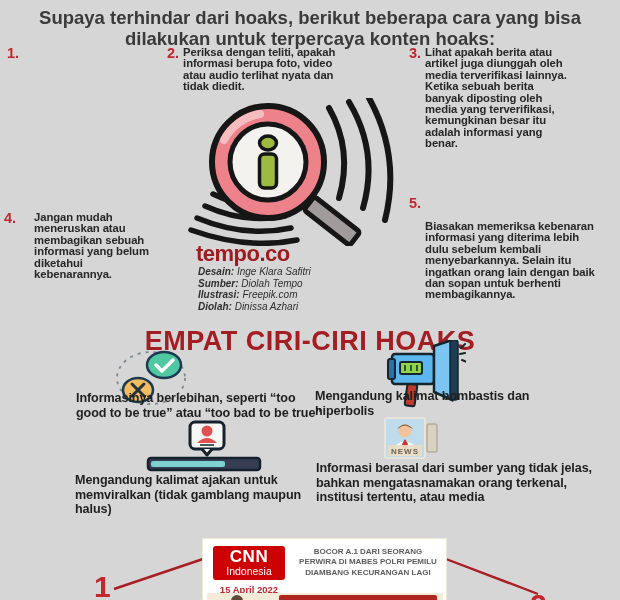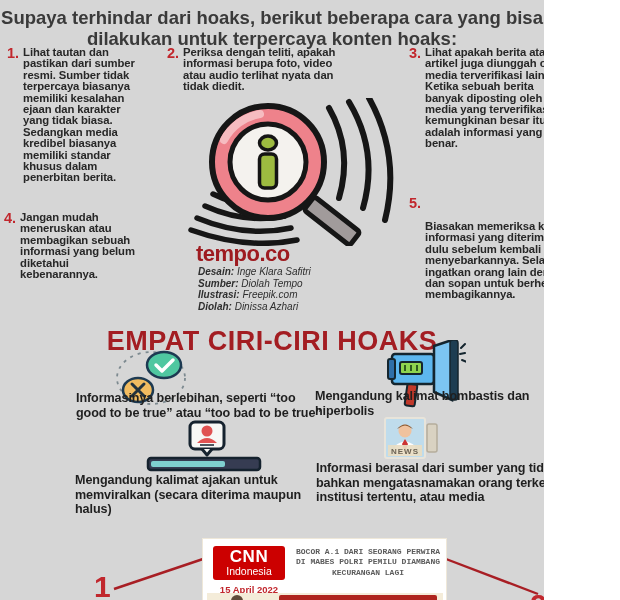--- a/index.html
+++ b/index.html
@@ -1,33 +1,33 @@
 <!DOCTYPE html>
 <html><head>
 <meta charset="utf-8">
 <style>
   html,body{margin:0;padding:0;}
   .page{
-    position:relative; width:544px; height:600px; overflow:hidden;
+    position:relative; width:620px; height:600px; overflow:hidden;
     background:#d6d6d6; font-family:"Liberation Sans", sans-serif;
     color:#262626;
   }
   
   .title{
     position:absolute; left:0; right:0; top:7px; text-align:center;
     font-size:18.5px; font-weight:700; color:#3a3a3a; line-height:1.16;
   }
   
   .tip{position:absolute; display:flex; align-items:flex-start; gap:4px;}
   .tip-num{color:#c1272d; font-weight:800; font-size:14.5px; line-height:12px; flex:0 0 auto;}
   .tip-text{font-weight:700; font-size:11.3px; line-height:11.4px; letter-spacing:-0.1px; color:#272727;}
   .tip1{left:7px;  top:47px;}  .tip1 .tip-text{width:124px;}
   .tip2{left:167px;top:47px;}  .tip2 .tip-text{width:168px;}
   .tip3{left:409px;top:47px;}  .tip3 .tip-text{width:146px;}
-  .tip4{left:4px;  top:212px;} .tip4 .tip-text{width:128px;}
+  .tip4{left:4px;  top:212px;} .tip4 .tip-text{width:128px;margin-left:14px;}
   .tip5{left:409px;top:197px;} .tip5 .tip-text{width:172px;margin-top:24px;}
   
   .magnifier{position:absolute; left:183px; top:98px;}
   .tempo-logo{
     position:absolute; left:196px; top:241px; font-size:22px; font-weight:800;
     color:#9e1b20; letter-spacing:-0.5px;
   }
   .credits{position:absolute; left:198px; top:266px; font-size:10px; line-height:11.5px; color:#2e2e2e; font-style:italic;}
   .credits .label{font-weight:800;}
   
@@ -55,21 +55,21 @@
     background:#cc0000; border-radius:3px; color:#fff; text-align:center;
   }
   .cnn-logo .cnn-word{font-size:17px; font-weight:800; line-height:18px; margin-top:2px; letter-spacing:0.5px;}
   .cnn-logo .cnn-sub{font-size:10.5px; font-weight:400; line-height:11px;}
   .cnn-date{
     position:absolute; left:10px; top:45px; width:72px; text-align:center;
     color:#c1272d; font-weight:700; font-size:9.5px;
   }
   .headline{
     position:absolute; left:92px; top:8px; width:146px; text-align:center;
-    font-size:8px; font-weight:700; color:#5c5c5c; line-height:1.3;font-family:Liberation Mono, monospace;
+    font-size:8px; font-weight:700; color:#5c5c5c; line-height:1.3;
   }
   .tweet-strip{position:absolute; left:4px; top:54px; width:236px; height:14px; background:#f4ecd9;}
   .tweet-avatar{position:absolute; left:24px; top:2px; width:12px; height:12px; border-radius:50%; background:#5f4a3a;}
   .tweet-bar{position:absolute; left:72px; top:2px; width:158px; height:11px; background:#ae241e; border-radius:2px;}
   
   .callout-line-layer{position:absolute; left:0; top:0; pointer-events:none;}
   .callout-num{position:absolute; font-size:30px; font-weight:800; color:#c1272d;}
   .callout-left {left:94px;  top:570px;}
   .callout-right{left:530px; top:588px;}
 </style>
@@ -78,21 +78,20 @@
 
 <div class="page">
 
   <div class="title">
     <div>Supaya terhindar dari hoaks, berikut beberapa cara yang bisa</div>
     <div>dilakukan untuk terpercaya konten hoaks:</div>
   </div>
 
   <div class="tip tip1">
     <span class="tip-num">1.</span>
-    <span class="tip-text">Lihat tautan dan pastikan dari sumber resmi. Sumber tidak terpercaya biasanya memiliki kesalahan ejaan dan karakter yang tidak biasa. Sedangkan media kredibel biasanya memiliki standar khusus dalam penerbitan berita.</span>
   </div>
   <div class="tip tip2">
     <span class="tip-num">2.</span>
     <span class="tip-text">Periksa dengan teliti, apakah informasi berupa foto, video atau audio terlihat nyata dan tidak diedit.</span>
   </div>
   <div class="tip tip3">
     <span class="tip-num">3.</span>
     <span class="tip-text">Lihat apakah berita atau artikel juga diunggah oleh media terverifikasi lainnya. Ketika sebuah berita banyak diposting oleh media yang terverifikasi, kemungkinan besar itu adalah informasi yang benar.</span>
   </div>
   <div class="tip tip4">
@@ -160,21 +159,21 @@
 
   <svg class="icon-box icon-viral" width="116" height="52" viewBox="0 0 116 52">
     <rect x="44" y="2" width="34" height="27" rx="5" fill="#f7f7f5" stroke="#15222e" stroke-width="3"></rect>
     <circle cx="61" cy="11" r="5.5" fill="#e05252"></circle>
     <path d="M51,23 q10,-10 20,0 z" fill="#e05252"></path>
     <path d="M54,25 h14" stroke="#15222e" stroke-width="1.5"></path>
     <path d="M56,29 l5,6 l5,-6" fill="#f7f7f5" stroke="#15222e" stroke-width="3" stroke-linejoin="round"></path>
     <rect x="2" y="38" width="112" height="12" rx="3" fill="#363c52" stroke="#15222e" stroke-width="2.5"></rect>
     <rect x="5" y="41" width="74" height="6" rx="2" fill="#7fd0cf"></rect>
   </svg>
-  <div class="ciri-text ciri-text-3">Mengandung kalimat ajakan untuk memviralkan (secara diterima maupun halus)</div>
+  <div class="ciri-text ciri-text-3">Mengandung kalimat ajakan untuk memviralkan (tidak gamblang maupun halus)</div>
 
   <svg class="icon-box icon-news" width="58" height="44" viewBox="0 0 58 44">
     <rect x="44" y="8" width="10" height="28" rx="2" fill="#d9d2c2" stroke="#b5ad9c" stroke-width="1.5"></rect>
     <rect x="2" y="2" width="40" height="40" rx="2" fill="#bfdcec" stroke="#e8e4da" stroke-width="2"></rect>
     <path d="M12,30 q10,-9 20,0 l0,10 l-20,0 z" fill="#fdfdfd"></path>
     <circle cx="22" cy="15" r="6.5" fill="#f0c29e"></circle>
     <path d="M14,13 q8,-9 16,0 l-2,-1 q-6,-5 -12,0 z" fill="#8a5a33"></path>
     <path d="M22,23 l3,5 l-3,8 l-3,-8 z" fill="#cc3333"></path>
     <rect x="5" y="29" width="34" height="11" fill="#e8dcc2" opacity="0.92"></rect>
     <text x="22" y="38" text-anchor="middle" font-family="Liberation Sans, sans-serif" font-size="8" font-weight="bold" letter-spacing="1" fill="#6b6254">NEWS</text>

